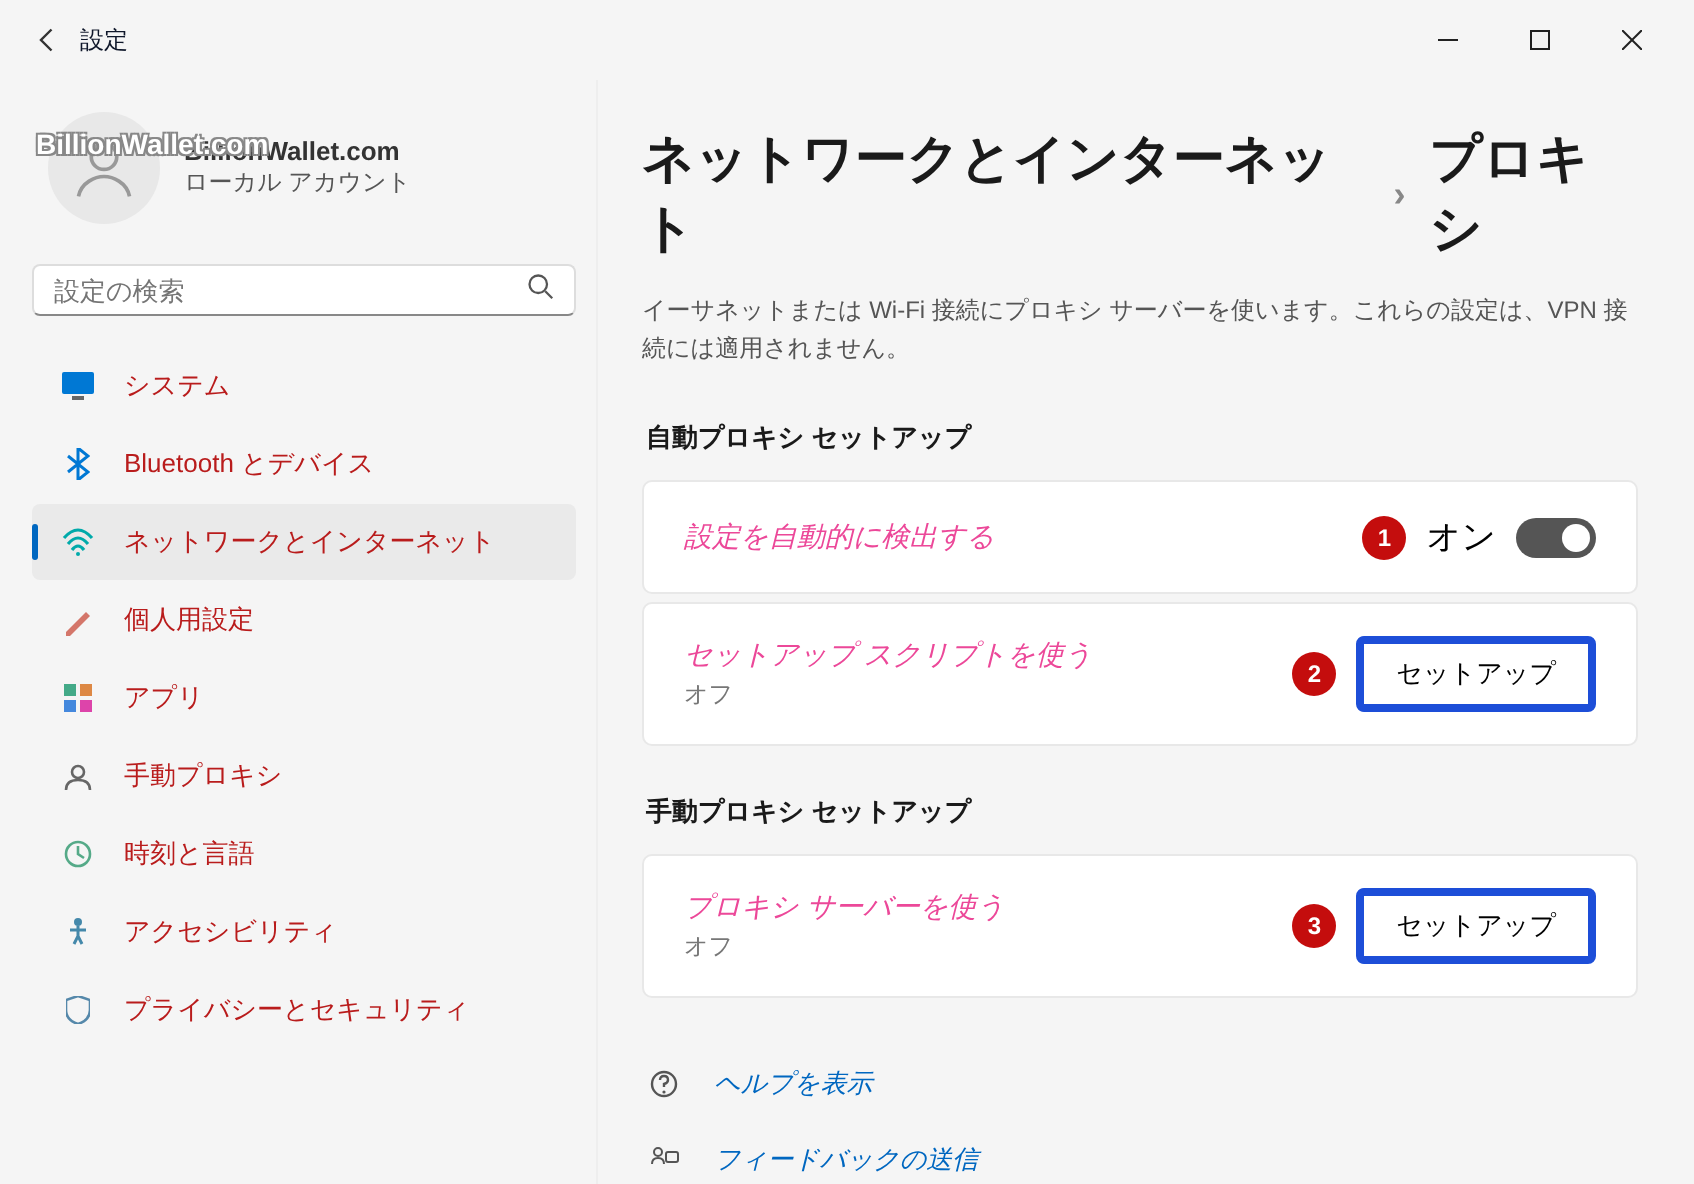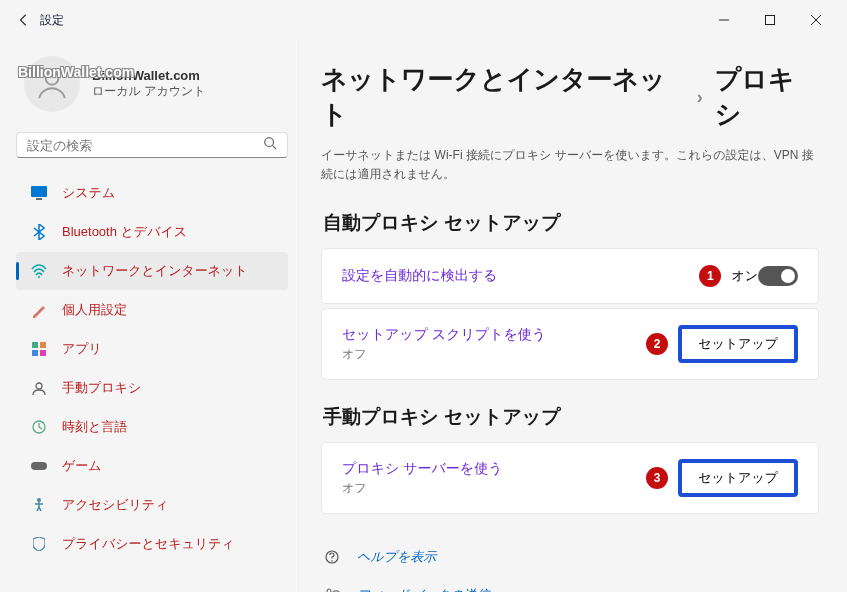--- a/index.html
+++ b/index.html
@@ -29,32 +29,32 @@
     .nav-item.active { background: #eaeaea; }
     .nav-item.active::before { content: ""; position: absolute; left: 0; top: 10px; bottom: 10px; width: 3px; background: #0067c0; border-radius: 2px; }
     .nav-icon { width: 18px; height: 18px; display: flex; align-items: center; justify-content: center; flex-shrink: 0; }
     
     .main { flex: 1; padding: 22px 28px 0 22px; overflow-y: auto; border-left: 1px solid #eee; }
     .breadcrumb { font-size: 26px; font-weight: 600; display: flex; align-items: center; gap: 12px; color: #1a1a1a; margin-bottom: 14px; }
     .bc-parent { cursor: pointer; }
     .bc-sep { color: #888; font-size: 18px; }
     .description { font-size: 12px; color: #555; line-height: 1.6; margin-bottom: 26px; }
     
-    .section-title { font-size: 19px; font-weight: 600; color: #1a1a1a; margin: 8px 0 12px 2px; }
+    .section-title { font-size: 13px; font-weight: 600; color: #1a1a1a; margin: 8px 0 12px 2px; }
     
     .card { background: #fff; border: 1px solid #e8e8e8; border-radius: 5px; padding: 16px 20px; display: flex; align-items: center; margin-bottom: 4px; }
     .card + .card { margin-top: 4px; }
     .card-row-group { margin-bottom: 24px; }
     .card-label { flex: 1; display: flex; flex-direction: column; gap: 2px; }
-    .card-title { font-size: 14px; color: #6d28d9; }
+    .card-title { font-size: 14px; color: #ec4899; font-style: italic; }
     .card-sub { font-size: 12px; color: #777; }
     
     .badge { width: 22px; height: 22px; border-radius: 50%; background: #c40d0d; color: #fff; font-size: 12px; font-weight: bold; display: flex; align-items: center; justify-content: center; margin-right: 10px; flex-shrink: 0; }
     
-    .toggle-label { font-size: 13px; }
+    .toggle-label { font-size: 17px; margin-right: 10px; }
     .toggle { width: 40px; height: 20px; background: #555; border-radius: 10px; position: relative; cursor: pointer; }
     .toggle::after { content: ""; position: absolute; right: 3px; top: 3px; width: 14px; height: 14px; background: #fff; border-radius: 50%; }
     
     .btn { padding: 6px 16px; background: #fff; border: 4px solid #1d4ed8; border-radius: 4px; font-size: 13px; cursor: pointer; }
     
     .link-row { display: flex; align-items: center; gap: 16px; padding: 10px 2px; font-size: 13px; font-style: italic; }
     .link-row .lr-icon { width: 18px; display: flex; justify-content: center; }
     .link-row .lr-text { color: #0067c0; cursor: pointer; }
   </style>
 </head>
@@ -168,28 +168,20 @@
       <span>手動プロキシ</span>
     </div>
     <div class="nav-item">
       <span class="nav-icon">
           <svg width="14" height="14" viewBox="0 0 14 14">
             <circle cx="7" cy="7" r="6" fill="none" stroke="#5a8" stroke-width="1.3"></circle>
             <path d="M7 3v4l3 2" stroke="#5a8" fill="none" stroke-width="1.3"></path>
           </svg>
         </span>
       <span>時刻と言語</span>
-    </div>
-    <div class="nav-item">
-      <span class="nav-icon">
-          <svg width="16" height="12" viewBox="0 0 16 12">
-            <rect x="0" y="2" width="16" height="8" rx="4" fill="#666"></rect>
-          </svg>
-        </span>
-      <span>ゲーム</span>
     </div>
     <div class="nav-item">
       <span class="nav-icon">
           <svg width="14" height="14" viewBox="0 0 14 14">
             <circle cx="7" cy="2" r="2" fill="#48a"></circle>
             <path d="M7 4v5M3 6l4 0 4 0M5 13l2-4 2 4" stroke="#48a" stroke-width="1.5" fill="none"></path>
           </svg>
         </span>
       <span>アクセシビリティ</span>
     </div>

